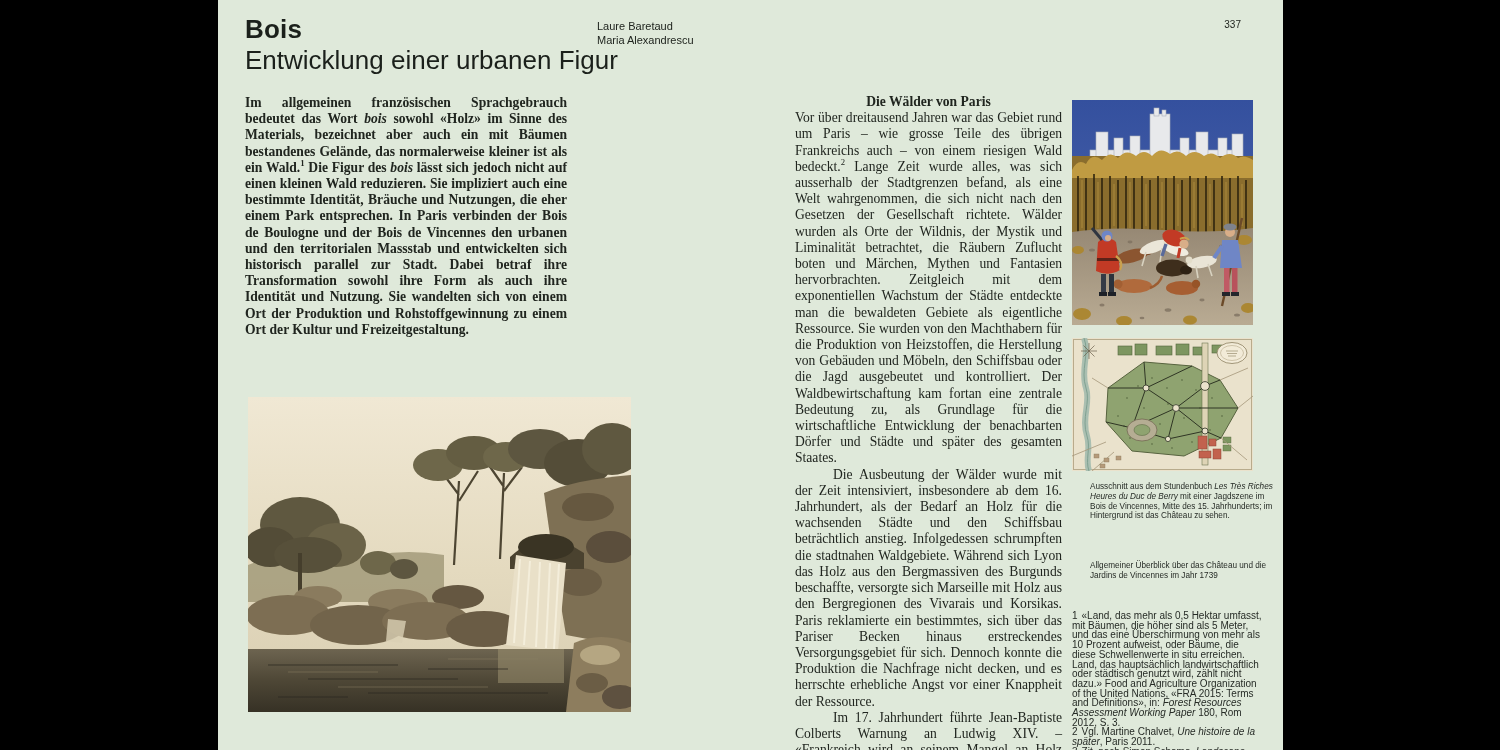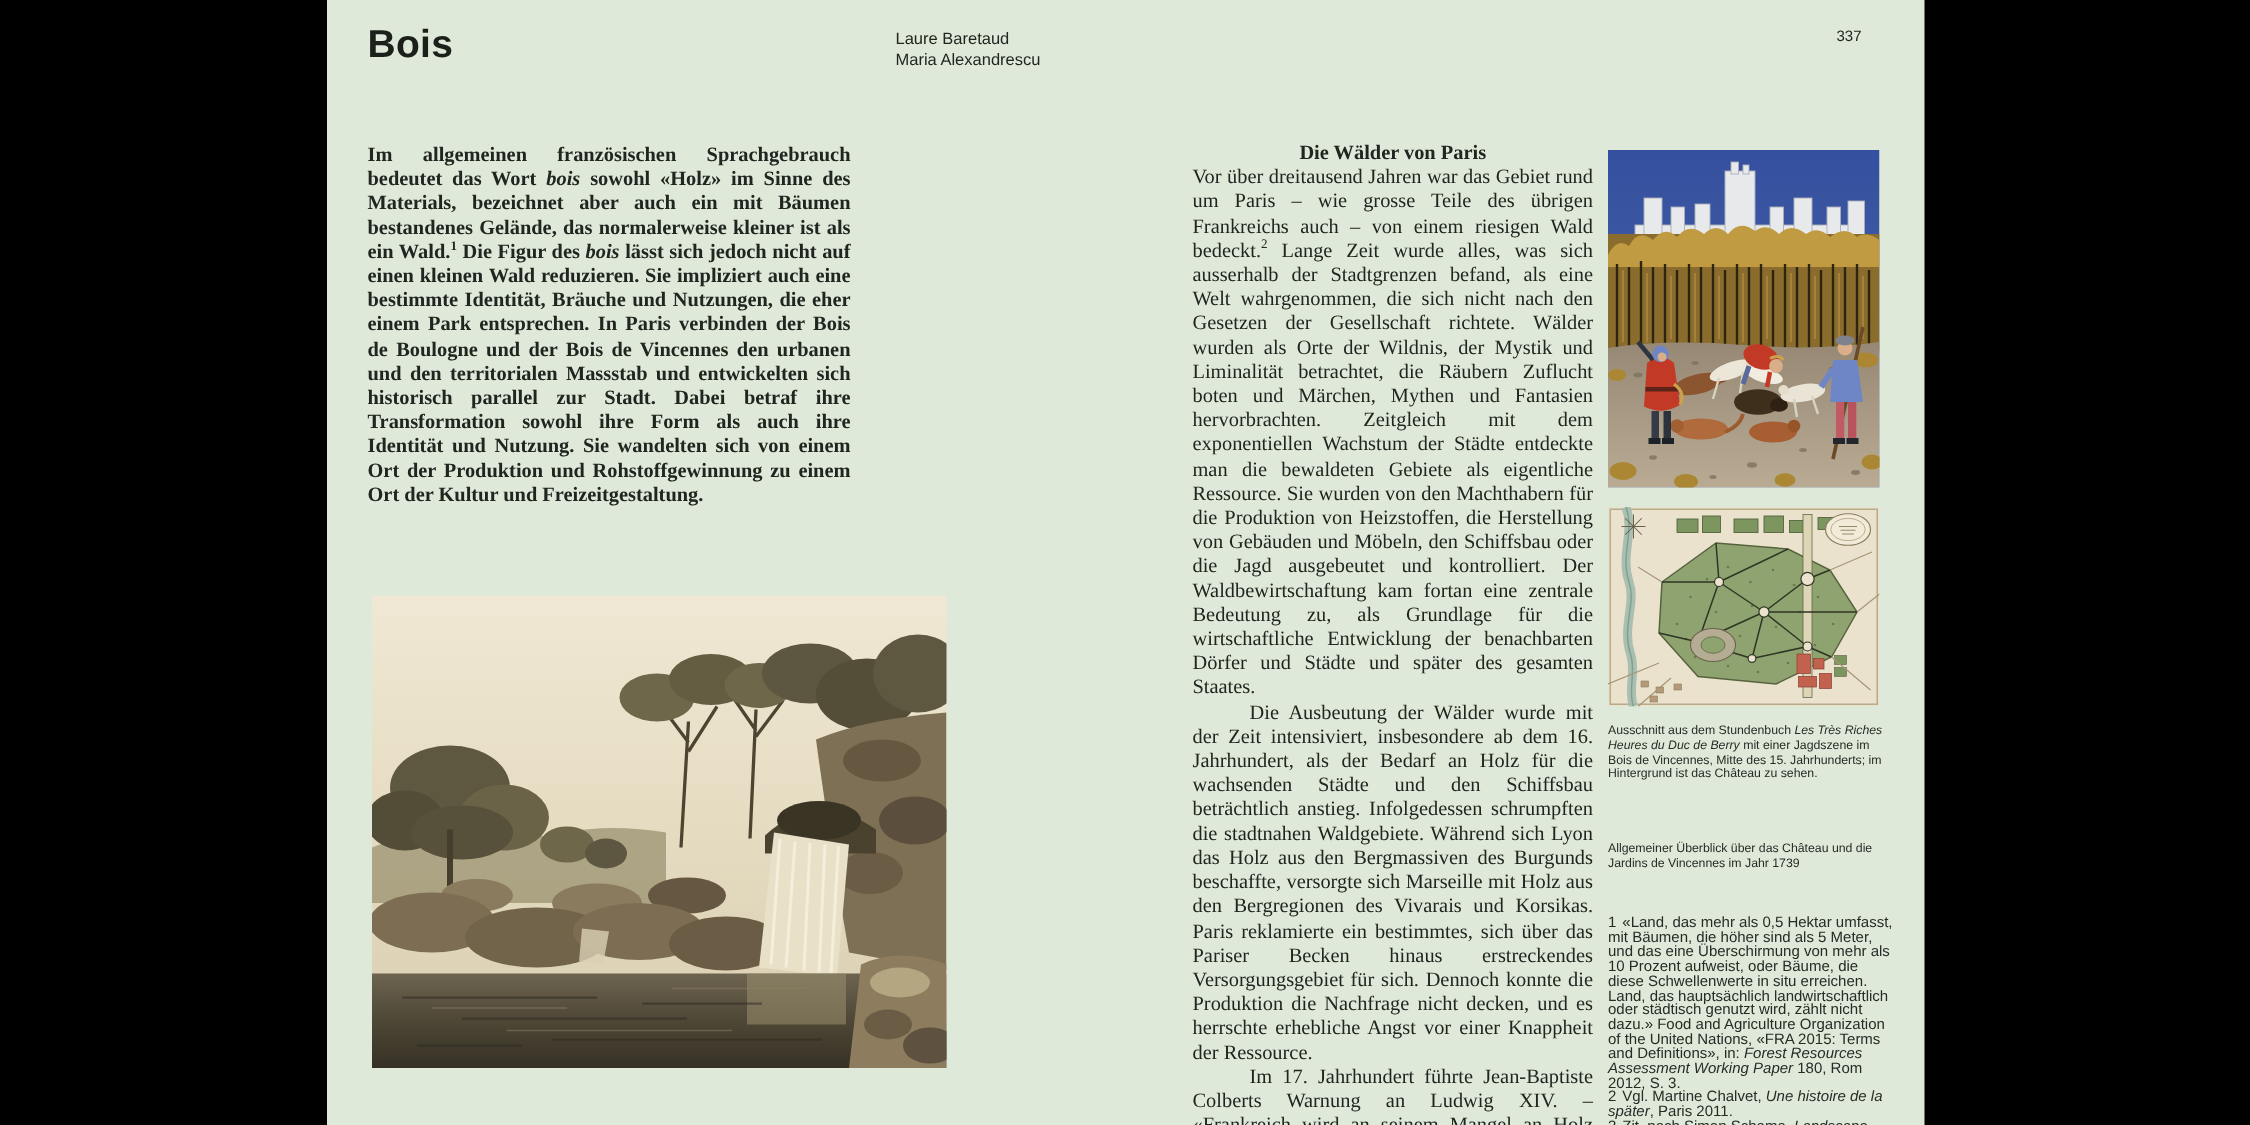--- a/index.html
+++ b/index.html
@@ -27,39 +27,40 @@
   .bodycol h3{margin:0;font-size:13.6px;line-height:16.2px;font-weight:700;text-align:center;}
   .bodycol p{margin:0;}
   .bodycol p.indent{text-indent:38px;}
 
   sup{font-size:64%;line-height:0;vertical-align:super;}
 
   .img-hunt{position:absolute;left:854px;top:100px;width:181px;height:225px;}
   .img-map{position:absolute;left:854px;top:338px;width:181px;height:133px;}
   .img-hunt svg,.img-map svg{display:block;width:100%;height:100%;}
 
-  .caption{position:absolute;left:854px;width:188px;font-family:"Liberation Sans",sans-serif;
+  .caption{position:absolute;left:872px;width:188px;font-family:"Liberation Sans",sans-serif;
     font-size:8.2px;line-height:9.8px;color:#262b26;}
   .caption em{font-style:italic;}
   .cap-1{top:482px;}
   .cap-2{top:529px;margin-top:32px;}
 
   .footnotes{position:absolute;left:854px;top:611px;width:192px;font-family:"Liberation Sans",sans-serif;
     font-size:10px;line-height:9.7px;color:#262b26;}
   .footnote{margin:0;}
   .fn-num{display:inline-block;margin-right:4px;}
   .footnote em{font-style:italic;}
 </style>
 </head>
 <body>
 
 <div class="stage">
   <div class="spread">
 
     <div class="page-title">Bois</div>
+    <div class="page-subtitle">Entwicklung einer urbanen Figur</div>
 
     <div class="authors">
       <div>Laure Baretaud</div>
       <div>Maria Alexandrescu</div>
     </div>
 
     <div class="intro"><span>Im allgemeinen französischen Sprachgebrauch bedeutet das Wort </span><em>bois</em><span> sowohl «Holz» im Sinne des Materials, bezeichnet aber auch ein mit Bäumen bestandenes Gelände, das normalerweise kleiner ist als ein Wald.</span><sup>1</sup><span> Die Figur des </span><em>bois</em><span> lässt sich jedoch nicht auf einen kleinen Wald reduzieren. Sie impliziert auch eine bestimmte Identität, Bräuche und Nutzungen, die eher einem Park entsprechen. In Paris verbinden der Bois de Boulogne und der Bois de Vincennes den urbanen und den territorialen Massstab und entwickelten sich historisch parallel zur Stadt. Dabei betraf ihre Transformation sowohl ihre Form als auch ihre Identität und Nutzung. Sie wandelten sich von einem Ort der Produktion und Rohstoffgewinnung zu einem Ort der Kultur und Freizeitgestaltung.</span></div>
 
     <div class="photo" role="img" aria-label="Sepia-Fotografie einer grossen Kaskade mit Felsen, Bäumen und Teich">
       <svg viewBox="0 0 383 315" preserveAspectRatio="none">

